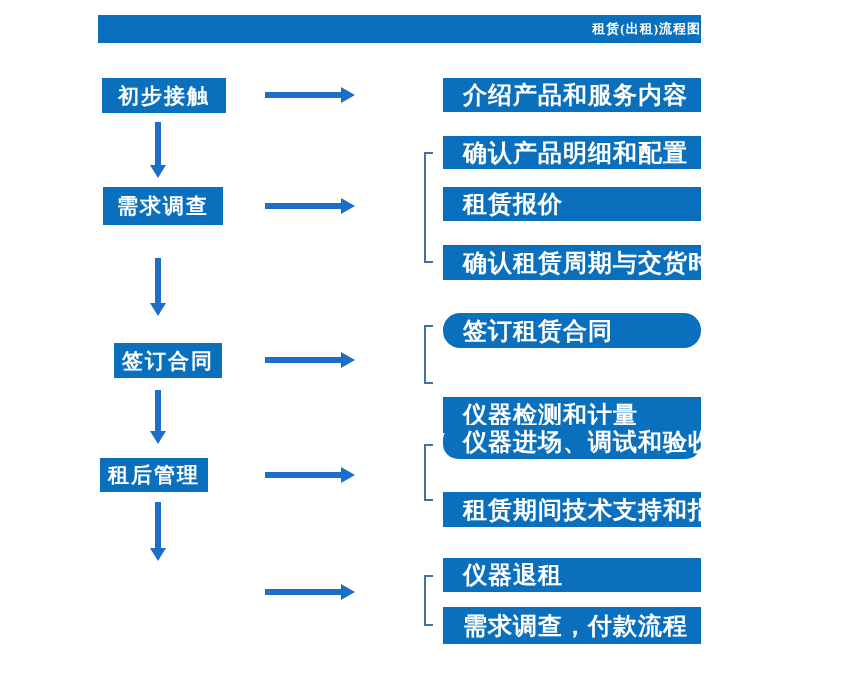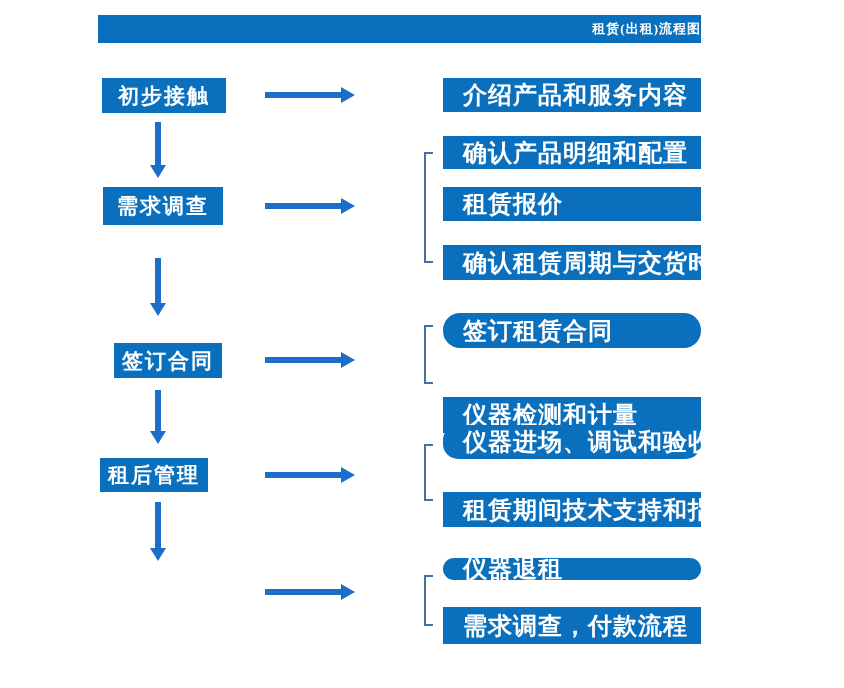--- a/index.html
+++ b/index.html
@@ -118,16 +118,16 @@
   <div class="bracket" style="top:575px;height:51px;"></div>
 
   <div class="step" style="top:78px;height:34px;">介绍产品和服务内容</div>
   <div class="step" style="top:136px;height:33px;">确认产品明细和配置</div>
   <div class="step" style="top:187px;height:34px;">租赁报价</div>
   <div class="step" style="top:245px;height:35px;">确认租赁周期与交货时间</div>
   <div class="step" style="top:313px;height:35px;border-radius:17px;">签订租赁合同</div>
   <div class="step" style="top:365px;height:36px;margin-top:32px;">仪器检测和计量</div>
   <div class="step" style="top:425px;height:34px;border-radius:15px;">仪器进场、调试和验收</div>
   <div class="step" style="top:492px;height:35px;">租赁期间技术支持和指导</div>
-  <div class="step" style="top:558px;height:22px;border-radius:12px;">仪器退租</div>
+  <div class="step" style="top:558px;height:34px;">仪器退租</div>
   <div class="step" style="top:607px;height:37px;">需求调查，付款流程</div>
 
 </div>
 
 </body></html>

